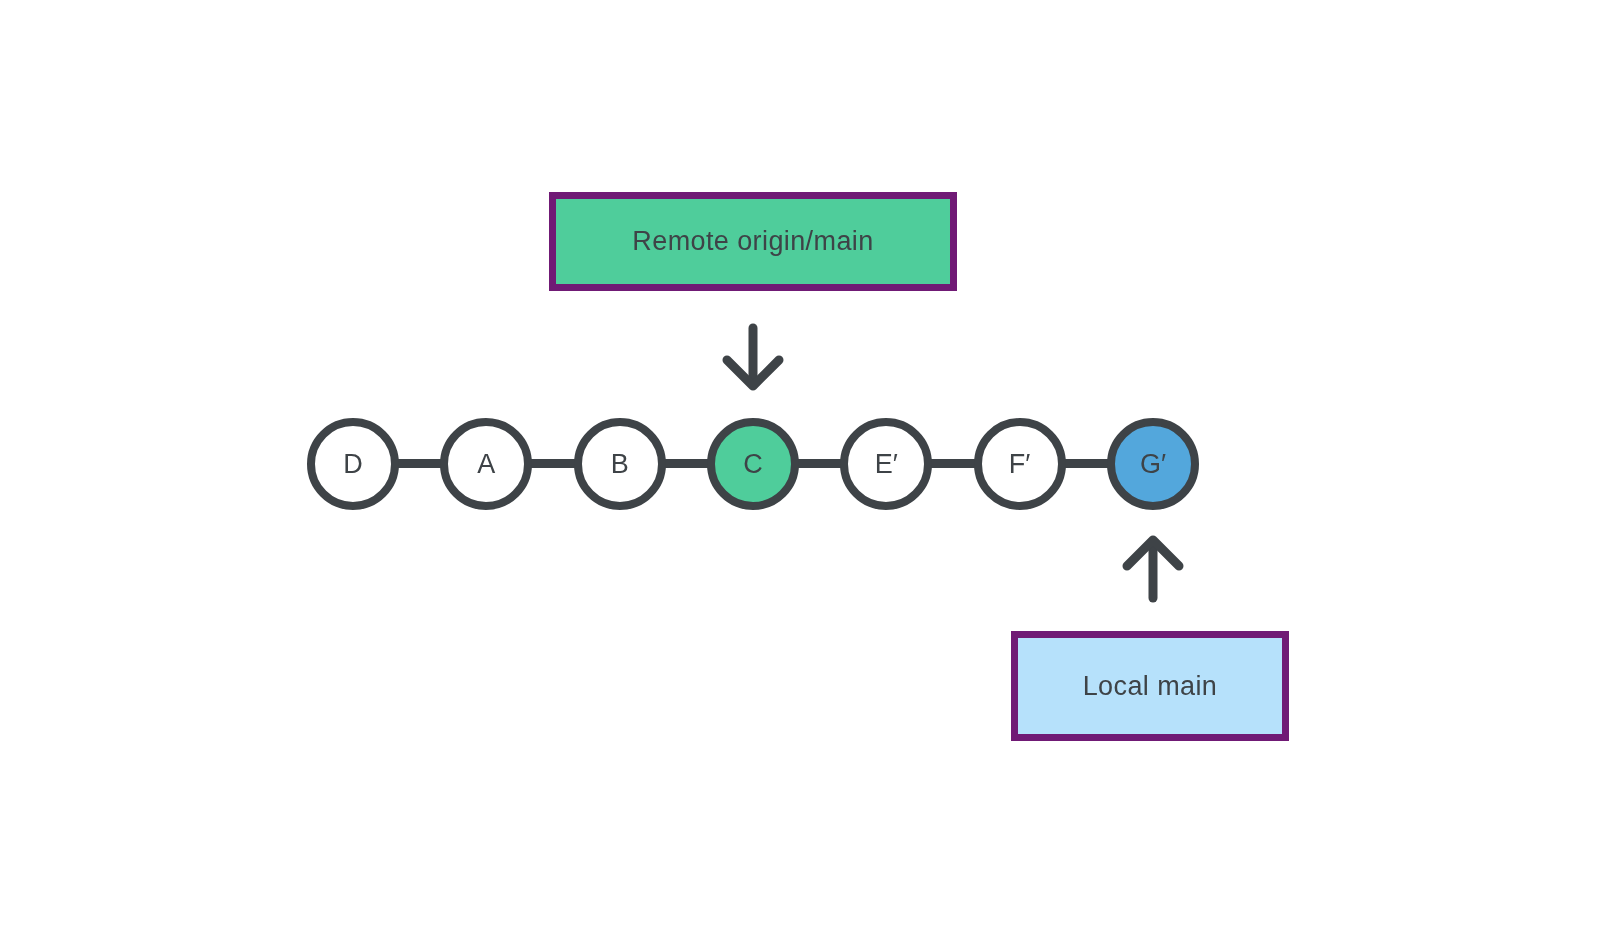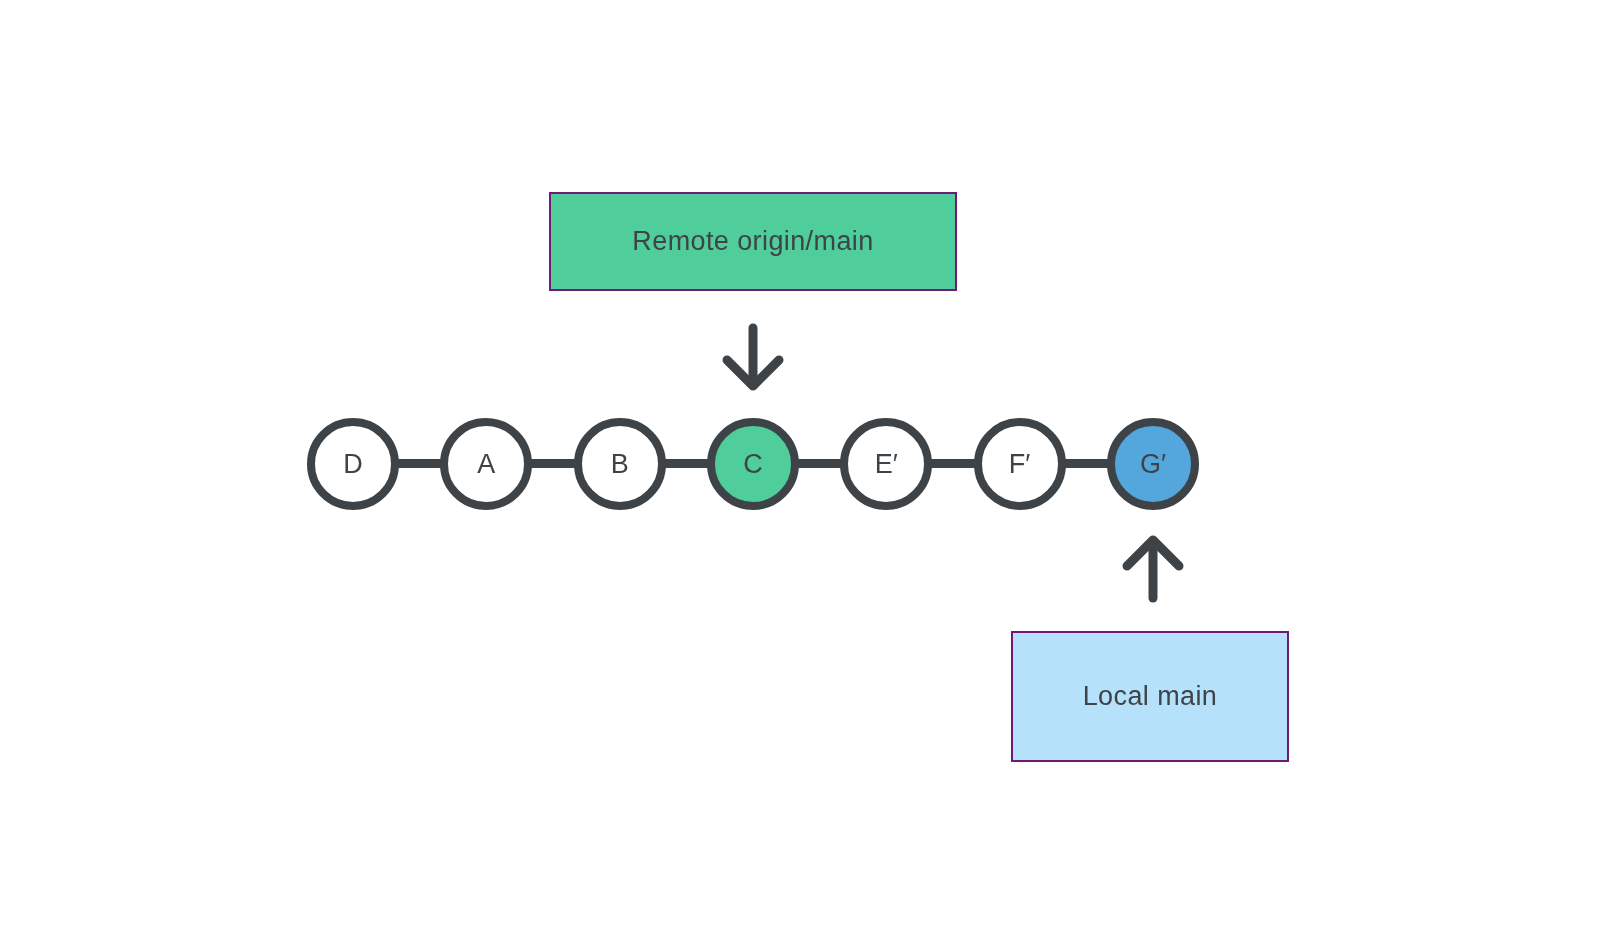--- a/index.html
+++ b/index.html
@@ -14,40 +14,40 @@
     background: #ffffff;
     overflow: hidden;
     font-family: "Liberation Sans", "DejaVu Sans", sans-serif;
     color: #3E4347;
   }
 
   
   .branch-box {
     position: absolute;
     box-sizing: border-box;
-    border: 2px solid #701a75;
+    border: 7px solid #701a75;
     display: flex;
     align-items: center;
     justify-content: center;
     font-size: 27px;
     letter-spacing: 0.4px;
     color: #3E4347;
   }
   .branch-box.remote {
     left: 549px;
     top: 192px;
     width: 408px;
     height: 99px;
     background: #4FCD9B;
   }
   .branch-box.local {
     left: 1011px;
     top: 631px;
     width: 278px;
-    height: 131px;
+    height: 110px;
     background: #B6E1FB;
   }
 
   
   .commit-graph {
     position: absolute;
     left: 0;
     top: 0;
     width: 100%;
     height: 100%;

